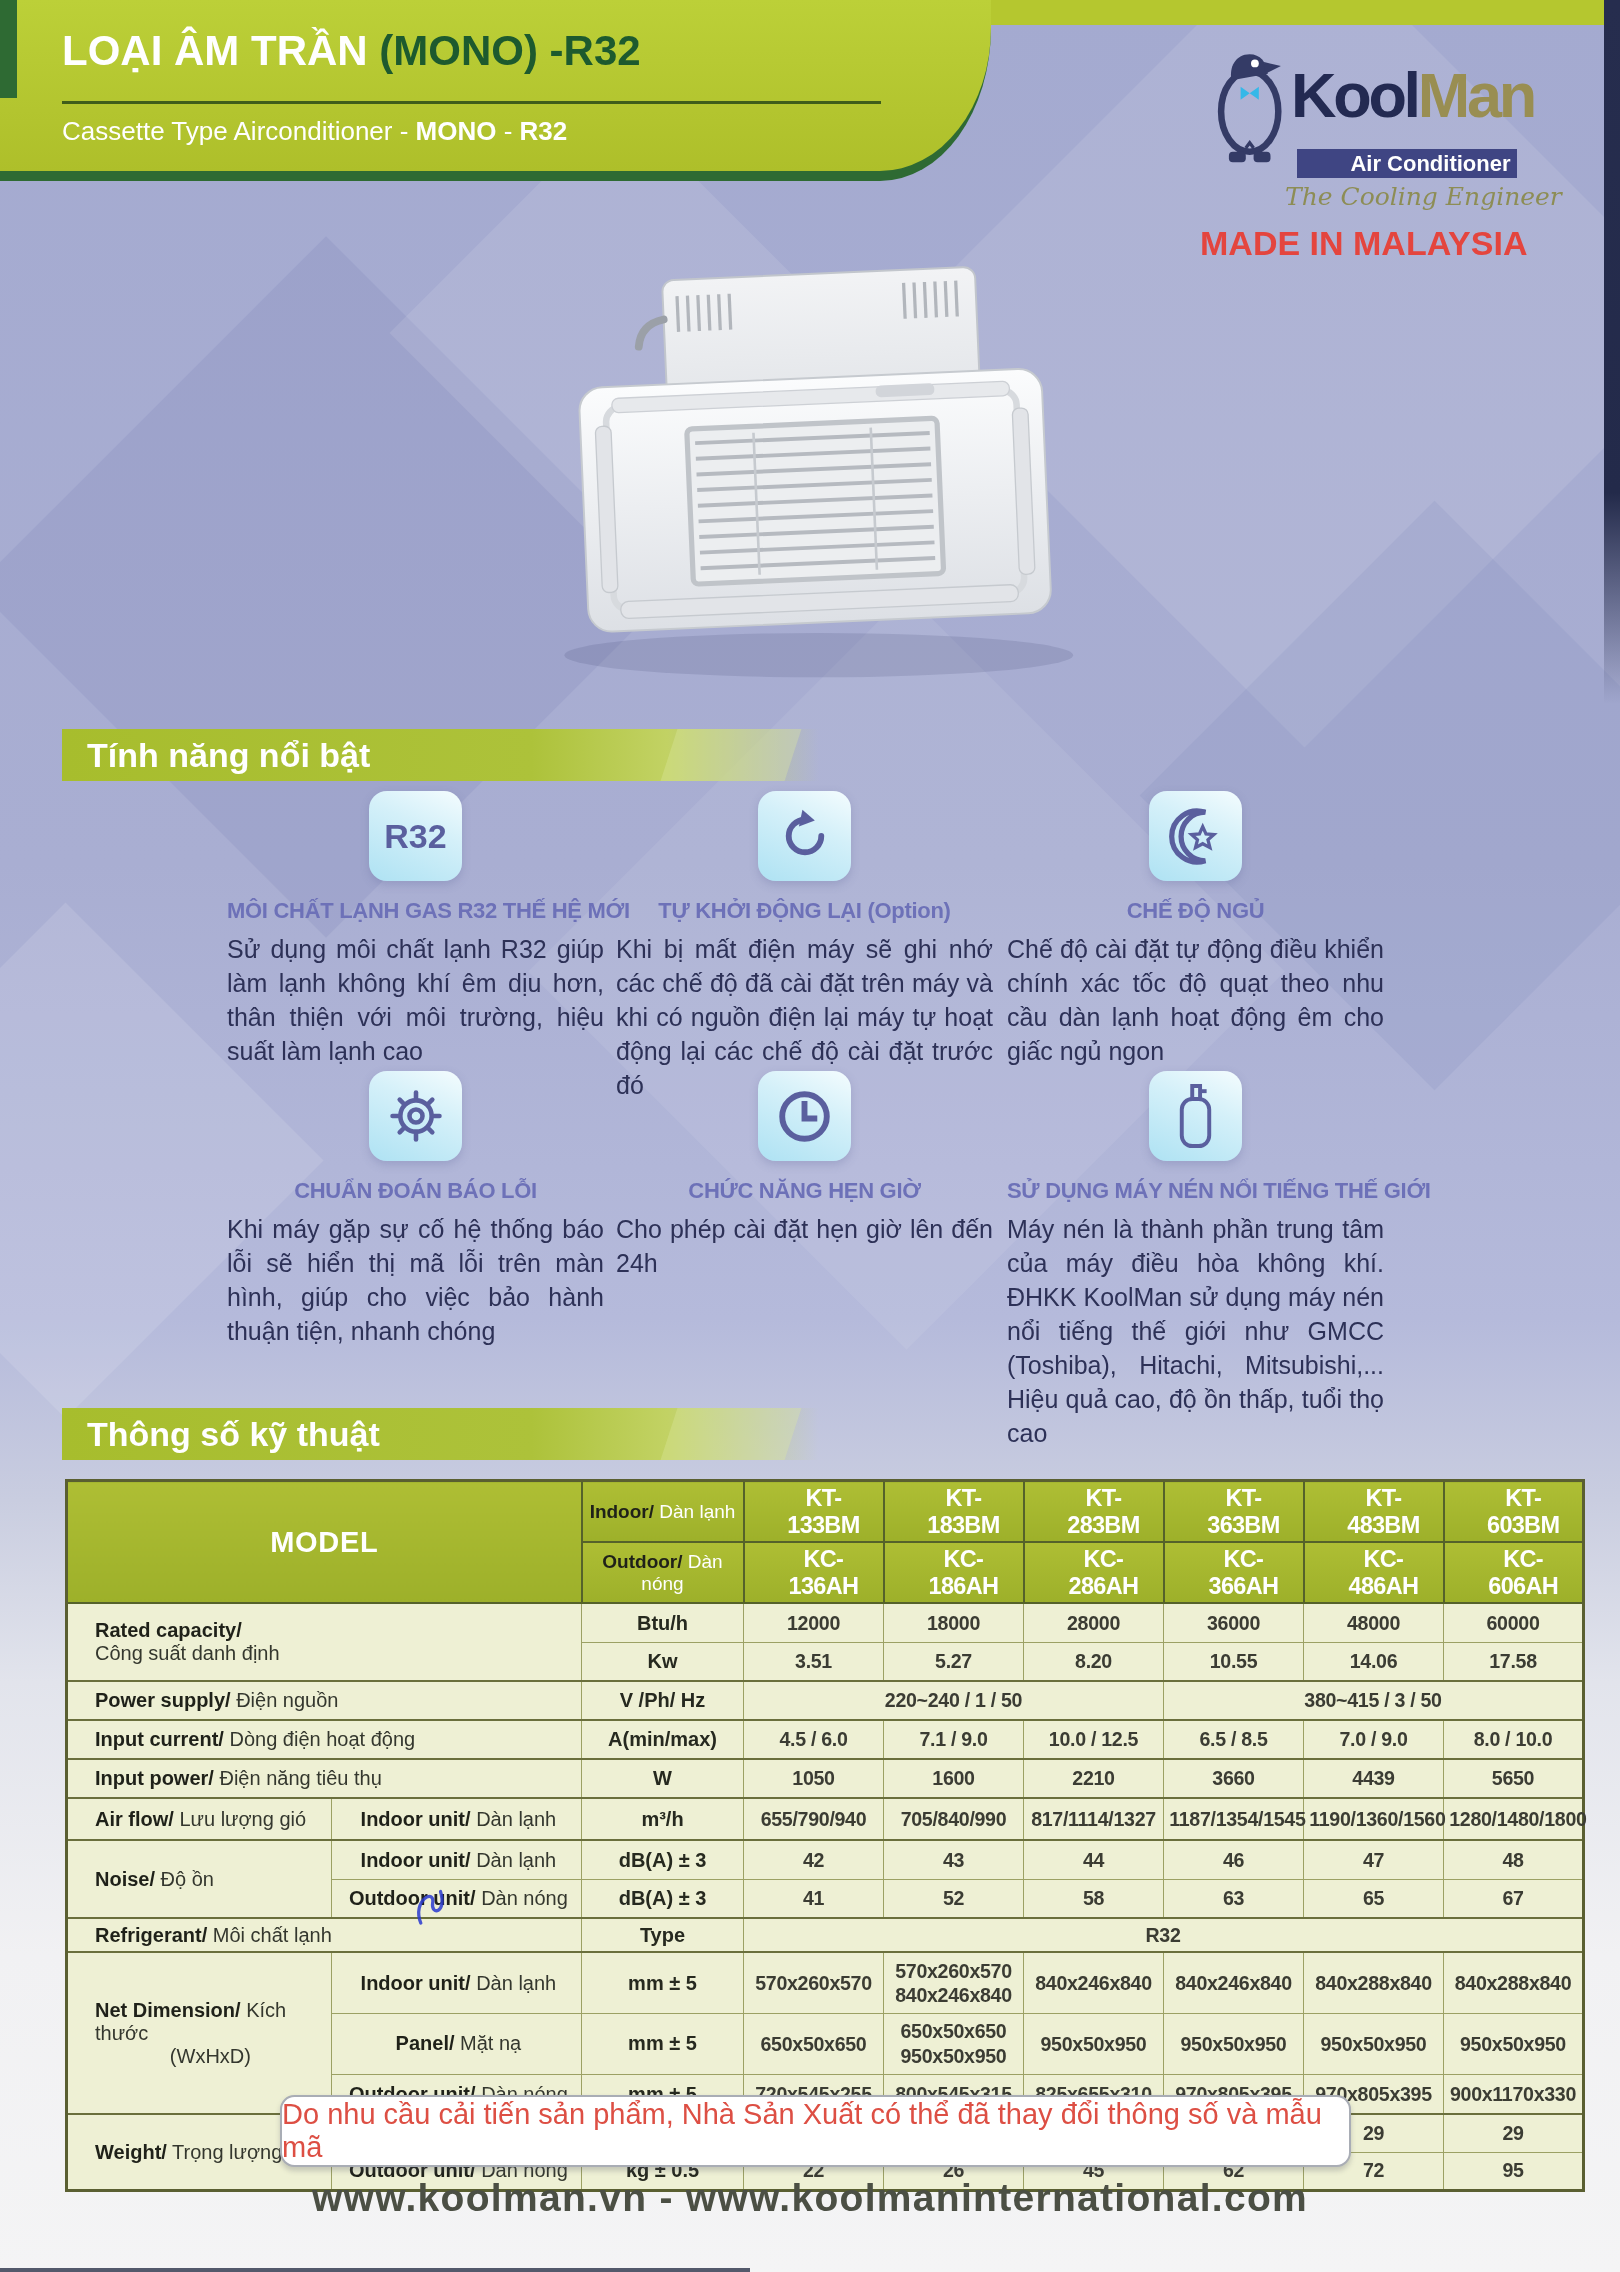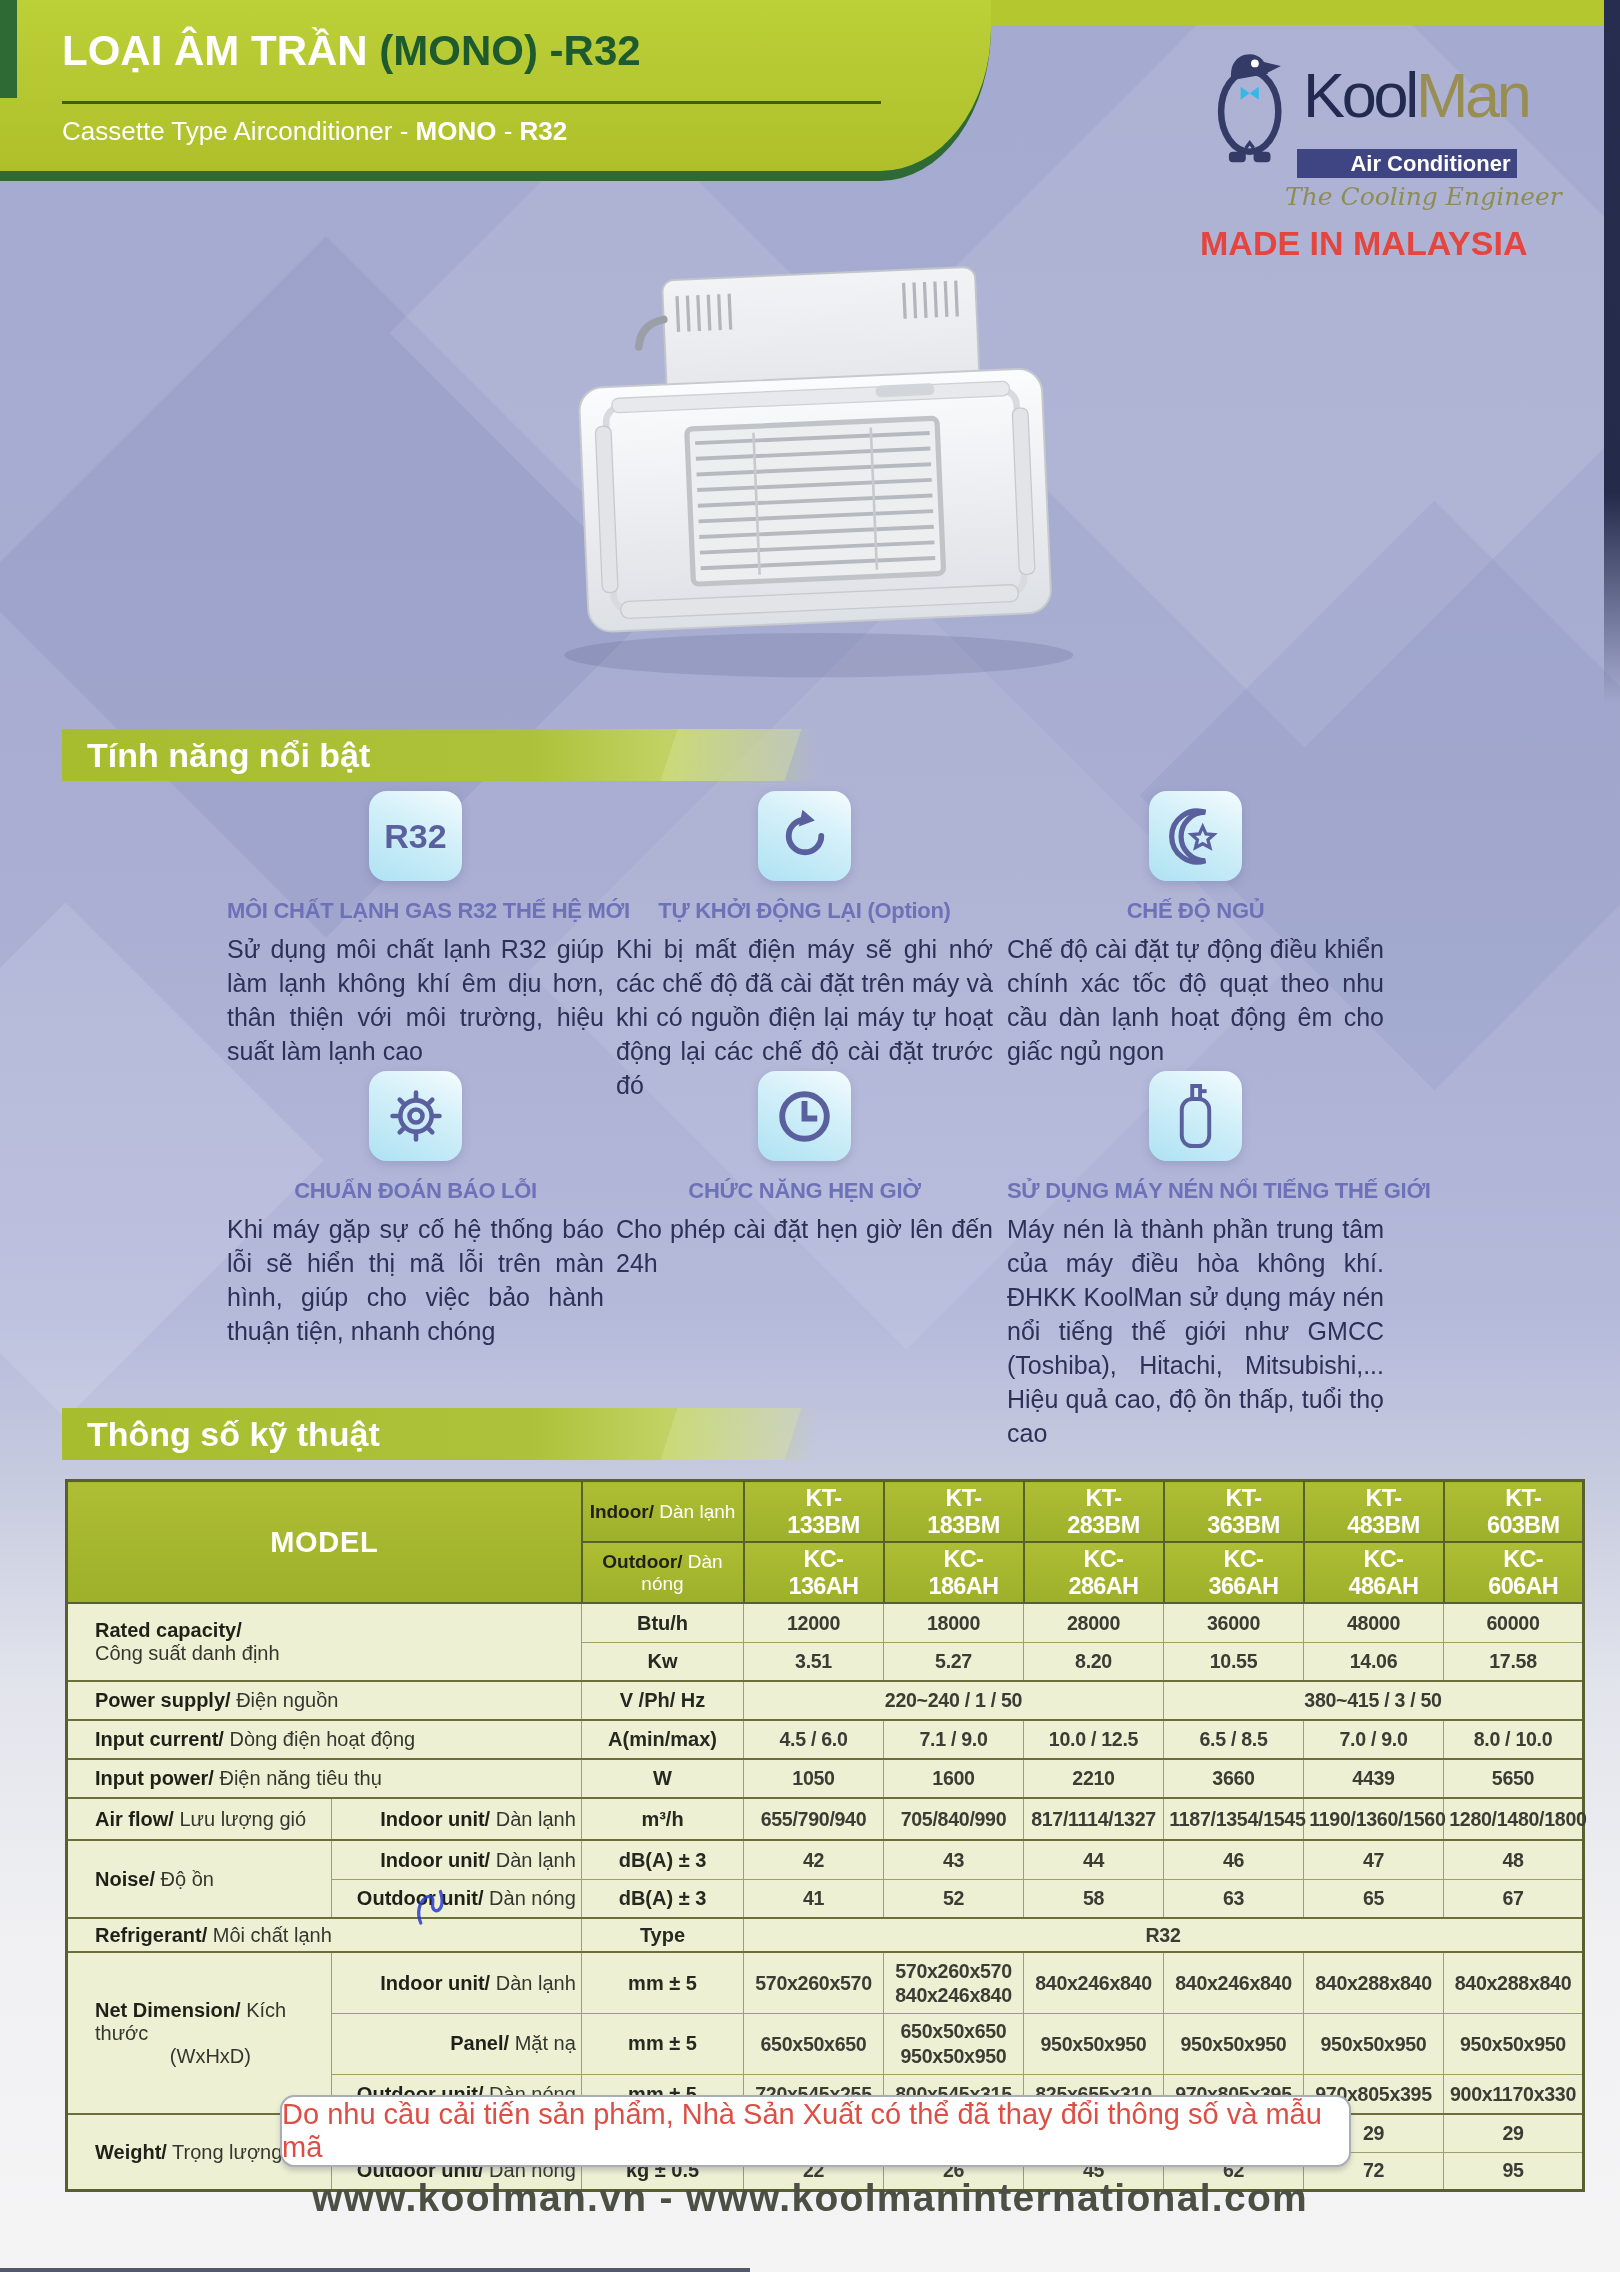--- a/index.html
+++ b/index.html
@@ -20,21 +20,21 @@
     border-bottom:10.4px solid #2e6a33;border-bottom-right-radius:111px 153px;}
   .hdr-leftbar{position:absolute;left:0;top:0;width:17px;height:98px;background:#2e6a33;}
   .hdr-title{position:absolute;left:62px;top:27px;font-size:42px;font-weight:bold;letter-spacing:0;color:#fff;white-space:nowrap;}
   .hdr-title .grn{color:#1d5a2e;}
   .hdr-rule{position:absolute;left:62px;top:101px;width:819px;height:3.3px;background:#3f5d1a;}
   .hdr-sub{position:absolute;left:62px;top:116px;font-size:26px;color:#fff;white-space:nowrap;}
   .hdr-sub b{font-weight:bold;}
   
   .brand{position:absolute;left:1200px;top:33px;width:326px;height:222px;}
   .penguin{position:absolute;left:11.7px;top:6.5px;}
-  .brand-name{position:absolute;left:103px;top:26px;width:222px;text-align:left;font-size:63px;font-weight:normal;letter-spacing:-3.3px;color:#232a52;white-space:nowrap;}
+  .brand-name{position:absolute;left:91px;top:26px;width:222px;text-align:left;font-size:63px;font-weight:bold;letter-spacing:-3.3px;color:#232a52;white-space:nowrap;}
   .brand-name .man{color:#998e52;}
   .brand-bar{position:absolute;left:97px;top:116px;width:220px;height:29px;background:#3f4583;color:#fff;
     font-size:22px;font-weight:bold;text-align:right;line-height:29px;padding-right:6.5px;box-sizing:border-box;}
   .brand-script{position:absolute;left:85px;top:149px;width:232px;font-family:"DejaVu Serif","Liberation Serif",serif;
     font-style:italic;font-size:25px;color:#8d8d55;white-space:nowrap;}
   .brand-origin{position:absolute;left:0px;top:191px;width:317px;font-size:34px;font-weight:bold;color:#e4453e;white-space:nowrap;}
   .scan-edge{position:absolute;right:0;top:0;width:15.7px;height:704px;
     background:linear-gradient(180deg,#262d4e 0%,#232a4a 70%,rgba(35,42,74,0) 100%);}
   .scan-bottom{position:absolute;left:0;bottom:0;width:750px;height:5.2px;background:rgba(30,38,60,0.75);}
   
@@ -60,21 +60,21 @@
   
   .spec{position:absolute;left:65px;top:1479px;width:1515px;border-collapse:collapse;table-layout:fixed;
     background:#eef0d4;border:3.3px solid #5a5f31;}
   .spec td{border:1.3px solid #9ca164;font-size:20px;color:#34372e;padding:2.6px 5.2px;vertical-align:middle;}
   .spec tr.gt td{border-top:2.6px solid #6a6f3c;}
   .spec .hd td{background:linear-gradient(180deg,#aebe34,#9db02a);color:#fff;border:2px solid #55622a;}
   .spec .model{font-size:29px;font-weight:bold;text-align:center;letter-spacing:0.7px;}
   .spec .hlbl{font-size:19px;text-align:center;}
   .spec .hm{font-size:23.5px;font-weight:bold;text-align:center;letter-spacing:-0.7px;padding-left:25px;}
   .spec .lbl{text-align:left;padding-left:27px;}
-  .spec .sub{text-align:right;padding-left:9px;position:relative;}
+  .spec .sub{text-align:center;padding-left:9px;position:relative;}
   .spec .unit{text-align:center;font-weight:bold;color:#26291f;}
   .spec .val{text-align:center;font-size:19.6px;font-weight:600;color:#3b3c33;letter-spacing:-0.3px;}
   .spec .b{font-weight:bold;color:#1f2119;}
   .spec .pre{white-space:pre-line;line-height:1.25;}
   .spec .dim2{display:block;text-align:center;}
   .penmark{position:absolute;left:77px;top:1.3px;opacity:.85;}
   
   .note-box{position:absolute;left:280px;top:2095px;width:1067px;height:68px;background:#fff;
     border:2px solid #a9adb5;border-radius:14.4px;box-shadow:0 3.3px 5.2px rgba(80,85,100,0.25);
     display:flex;align-items:center;justify-content:center;}

